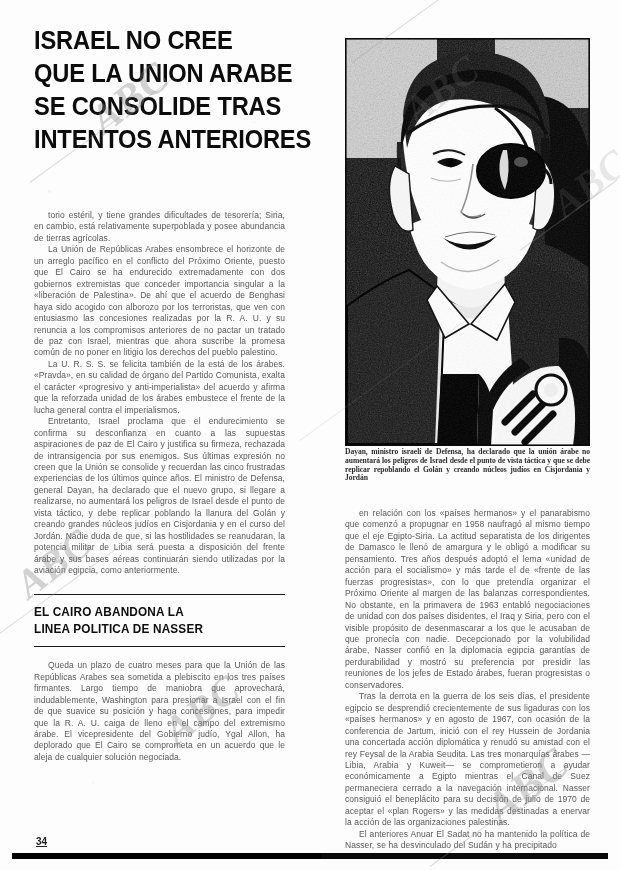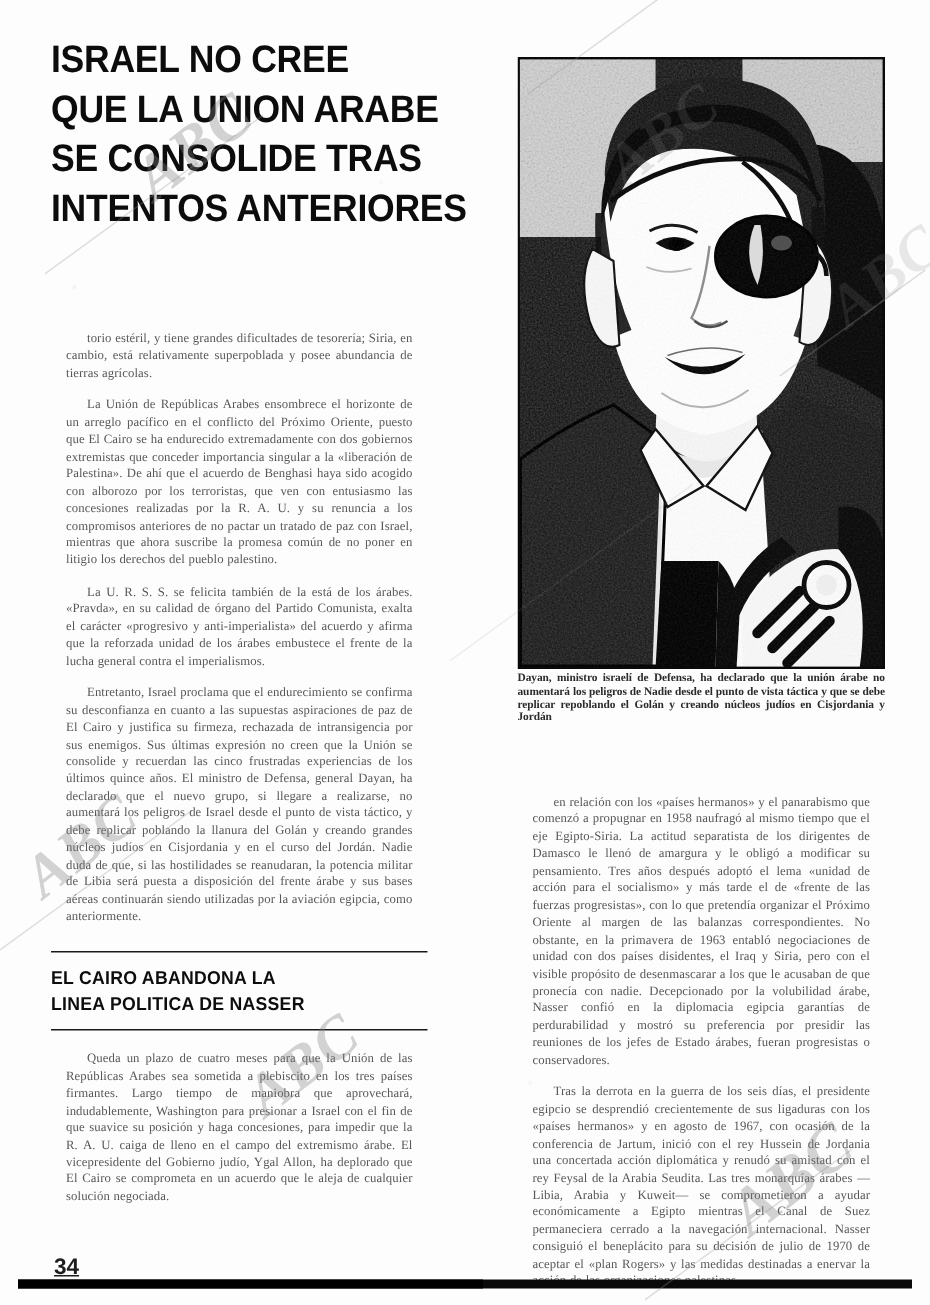--- a/index.html
+++ b/index.html
@@ -69,22 +69,22 @@
   
   .col-left {
     position: absolute;
     left: 0;
     top: 186px;
     width: 251px;
   }
 
   
   .body p {
-    margin: 10px;
-    font-family: Liberation Serif, serif;
+    margin: 0;
+    font-family: Liberation Sans, sans-serif;
     font-size: 8.5px;
     line-height: 11.45px;
     text-align: justify;
     color: #4a4a4a;
     text-indent: 14px;
     letter-spacing: .06px;
     word-spacing: .2px;
     opacity: .92;
   }
   .body p + p { margin-top: 0px; }
@@ -137,32 +137,32 @@
     line-height: 8.8px;
     text-align: justify;
     color: #2b2b2b;
     letter-spacing: -.05px;
   }
 
   
   .col-right {
     position: absolute;
     left: 311px;
-    top: 495px;
+    top: 484px;
     width: 245px;
   }
 
   
   .folio {
     position: absolute;
     left: 2px;
     top: 812px;
     font-family: "Liberation Sans", sans-serif;
     font-weight: bold;
-    font-size: 15px;
+    font-size: 10px;
     color: #1d1d1d;
     text-decoration: underline;
   }
 
   
   .bottom-bar {
     position: absolute;
     left: 12px;
     top: 853px;
     width: 596px;
@@ -356,21 +356,21 @@
 
           <path d="M214 300 Q245 296 245 340 L245 408 L228 408 Q236 352 214 328 Z" fill="#0b0b0b"></path>
 
           <rect x="0" y="0" width="245" height="408" fill="#000" filter="url(#ditherSoft)" opacity="0.16" clip-path="url(#frameClip)"></rect>
 
           <rect x="0.8" y="0.8" width="243.4" height="406.4" fill="none" stroke="#0a0a0a" stroke-width="1.6"></rect>
         </svg>
       </div>
     </div>
 
-    <div class="caption">Dayan, ministro israelí de Defensa, ha declarado que la unión árabe no aumentará los peligros de Nadie desde el punto de vista táctica y que se debe replicar repoblando el Golán y creando núcleos judíos en Cisjordania y Jordán</div>
+    <div class="caption">Dayan, ministro israelí de Defensa, ha declarado que la unión árabe no aumentará los peligros de Israel desde el punto de vista táctica y que se debe replicar repoblando el Golán y creando núcleos judíos en Cisjordania y Jordán</div>
 
     <div class="col-right body">
       <p>en relación con los «países hermanos» y el panarabismo que comenzó a propugnar en 1958 naufragó al mismo tiempo que el eje Egipto-Siria. La actitud separatista de los dirigentes de Damasco le llenó de amargura y le obligó a modificar su pensamiento. Tres años después adoptó el lema «unidad de acción para el socialismo» y más tarde el de «frente de las fuerzas progresistas», con lo que pretendía organizar el Próximo Oriente al margen de las balanzas correspondientes. No obstante, en la primavera de 1963 entabló negociaciones de unidad con dos países disidentes, el Iraq y Siria, pero con el visible propósito de desenmascarar a los que le acusaban de que pronecía con nadie. Decepcionado por la volubilidad árabe, Nasser confió en la diplomacia egipcia garantías de perdurabilidad y mostró su preferencia por presidir las reuniones de los jefes de Estado árabes, fueran progresistas o conservadores.</p>
       <p>Tras la derrota en la guerra de los seis días, el presidente egipcio se desprendió crecientemente de sus ligaduras con los «países hermanos» y en agosto de 1967, con ocasión de la conferencia de Jartum, inició con el rey Hussein de Jordania una concertada acción diplomática y renudó su amistad con el rey Feysal de la Arabia Seudita. Las tres monarquías árabes —Libia, Arabia y Kuweit— se comprometieron a ayudar económicamente a Egipto mientras el Canal de Suez permaneciera cerrado a la navegación internacional. Nasser consiguió el beneplácito para su decisión de julio de 1970 de aceptar el «plan Rogers» y las medidas destinadas a enervar la acción de las organizaciones palestinas.</p>
       <p>El anteriores Anuar El Sadat no ha mantenido la política de Nasser, se ha desvinculado del Sudán y ha precipitado</p>
     </div>
 
     <div class="folio">34</div>
 
   </div>

